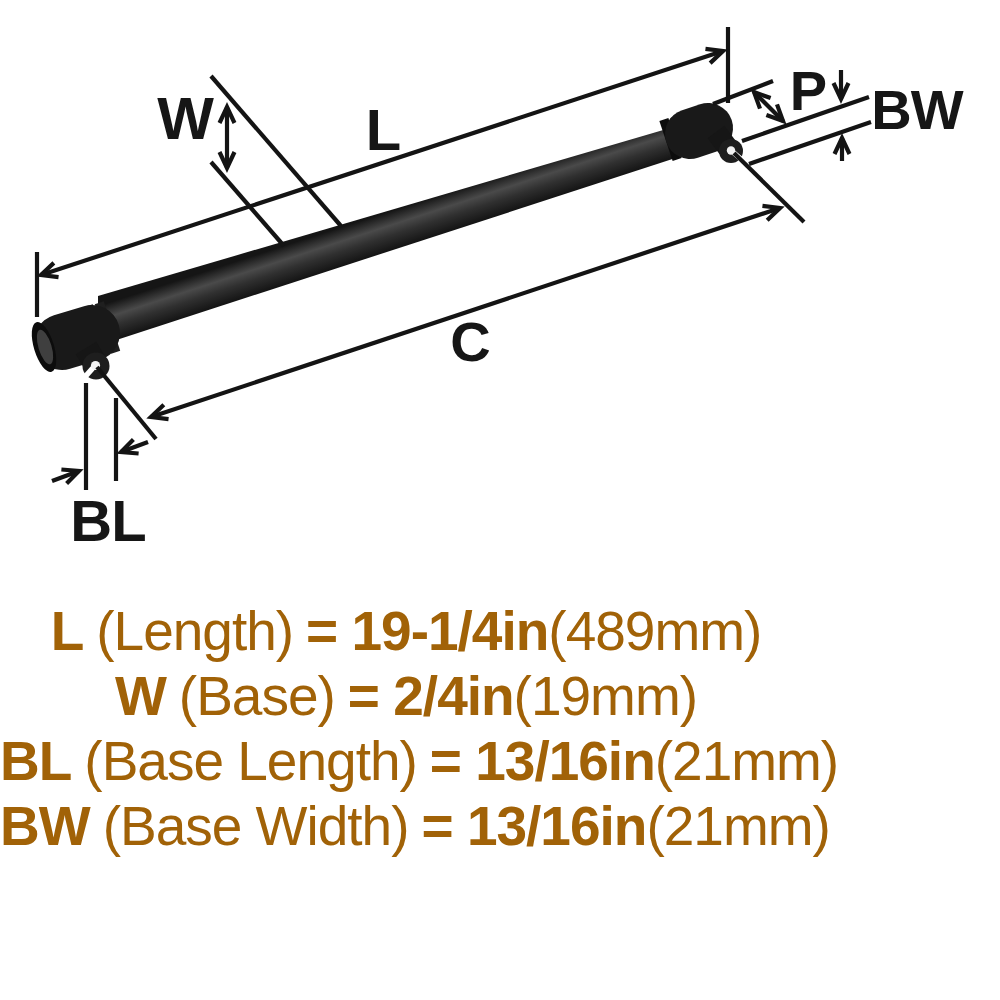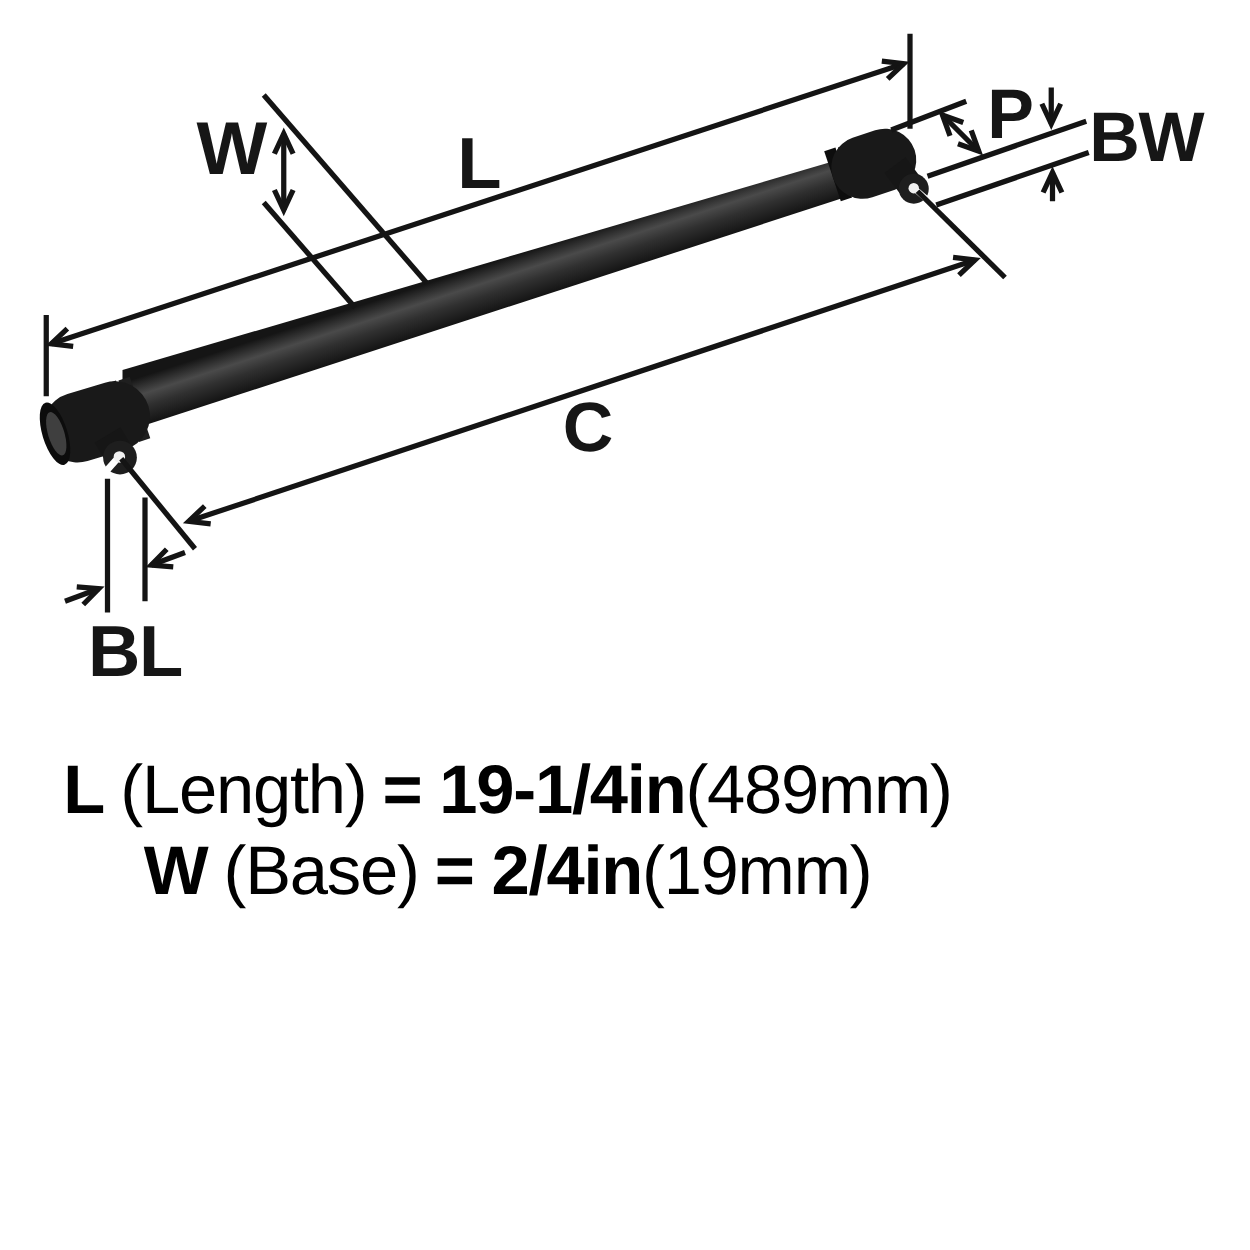--- a/index.html
+++ b/index.html
@@ -1,20 +1,20 @@
 <!DOCTYPE html>
 <html><head>
 <meta charset="utf-8">
 <style>
   html,body{margin:0;padding:0;background:#ffffff;}
   .page{position:relative;width:1000px;height:1000px;background:#ffffff;overflow:hidden;
         font-family:"Liberation Sans",sans-serif;}
   .diagram{position:absolute;top:0;left:0;}
   .dim-label{font-family:"Liberation Sans",sans-serif;font-weight:700;fill:#161616;letter-spacing:-1px;}
-  .specs{position:absolute;top:599px;left:0;width:812px;text-align:center;color:#000000;}
+  .specs{position:absolute;top:599px;left:0;width:812px;text-align:center;color:#a16207;}
   .spec-row{height:65px;line-height:65px;white-space:nowrap;font-size:55px;letter-spacing:-1px;}
   .sym,.val{font-weight:700;}
   .nm,.metric{font-weight:400;}
   .nm{margin:0 13px;}
 </style>
 </head>
 <body>
 
 <div class="page">
 
@@ -102,15 +102,21 @@
     <text class="dim-label" x="108" y="541" font-size="58" text-anchor="middle">BL</text>
   </svg>
 
   <div class="specs">
     <div class="spec-row">
       <span class="sym">L</span><span class="nm">(Length)</span><span class="val">= 19-1/4in</span><span class="metric">(489mm)</span>
     </div>
     <div class="spec-row">
       <span class="sym">W</span><span class="nm">(Base)</span><span class="val">= 2/4in</span><span class="metric">(19mm)</span>
     </div>
+    <div class="spec-row">
+      <span class="sym">BL</span><span class="nm">(Base Length)</span><span class="val">= 13/16in</span><span class="metric">(21mm)</span>
+    </div>
+    <div class="spec-row">
+      <span class="sym">BW</span><span class="nm">(Base Width)</span><span class="val">= 13/16in</span><span class="metric">(21mm)</span>
+    </div>
   </div>
 
 </div>
 
 </body></html>

